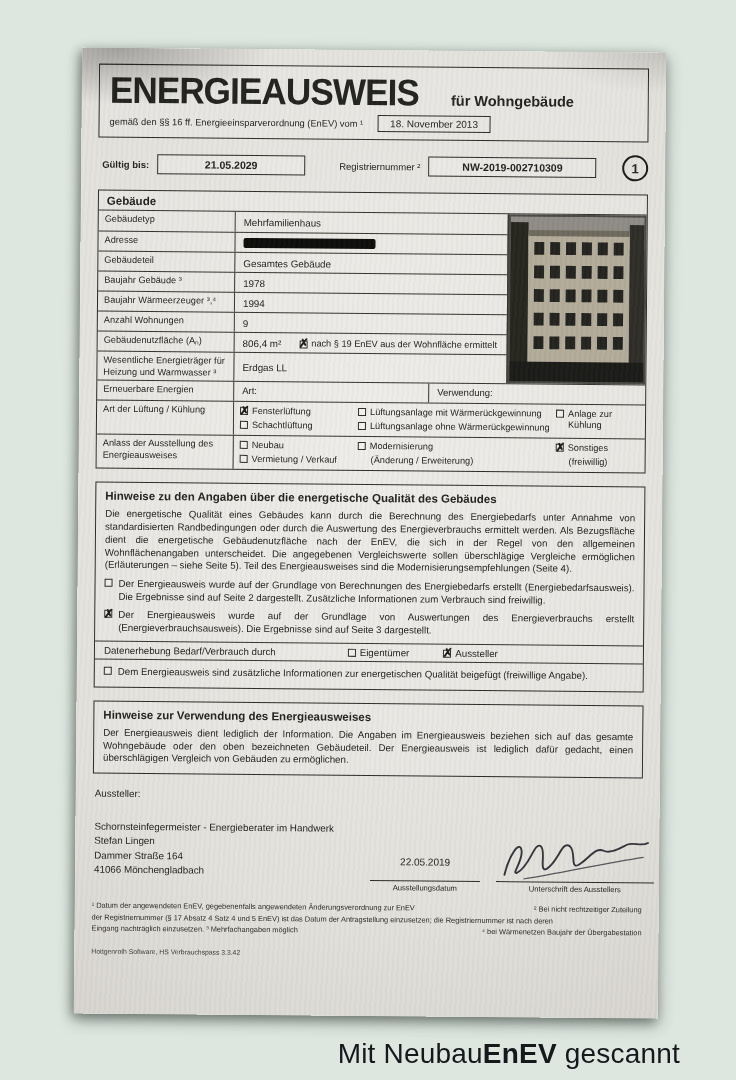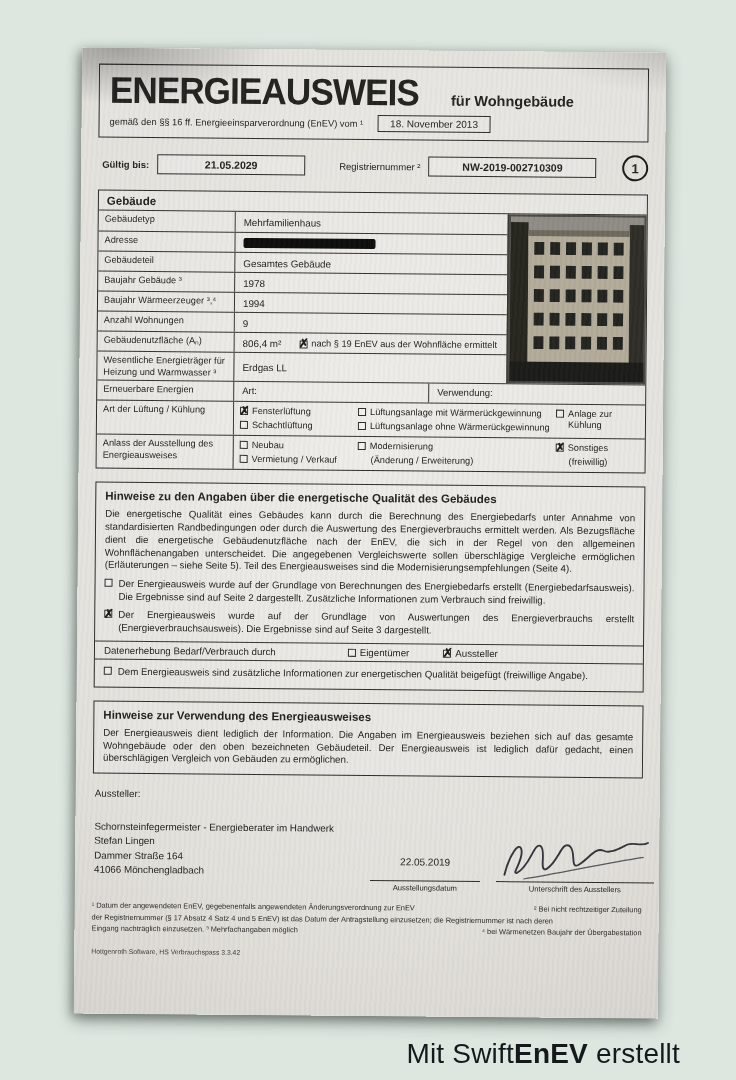--- a/index.html
+++ b/index.html
@@ -357,14 +357,14 @@
         <span class="fl">Eingang nachträglich einzusetzen.   ³ Mehrfachangaben möglich</span>
         <span class="fr">⁴ bei Wärmenetzen Baujahr der Übergabestation</span>
       </div>
     </div>
 
     <div class="software">Hottgenroth Software, HS Verbrauchspass 3.3.42</div>
   </div>
 </div>
 
 <div class="scan-footer">
-  <span>Mit Swift</span><span class="b">EnEV</span><span> erstellt</span>
+  <span>Mit Neubau</span><span class="b">EnEV</span><span> gescannt</span>
 </div>
 
 </body></html>

